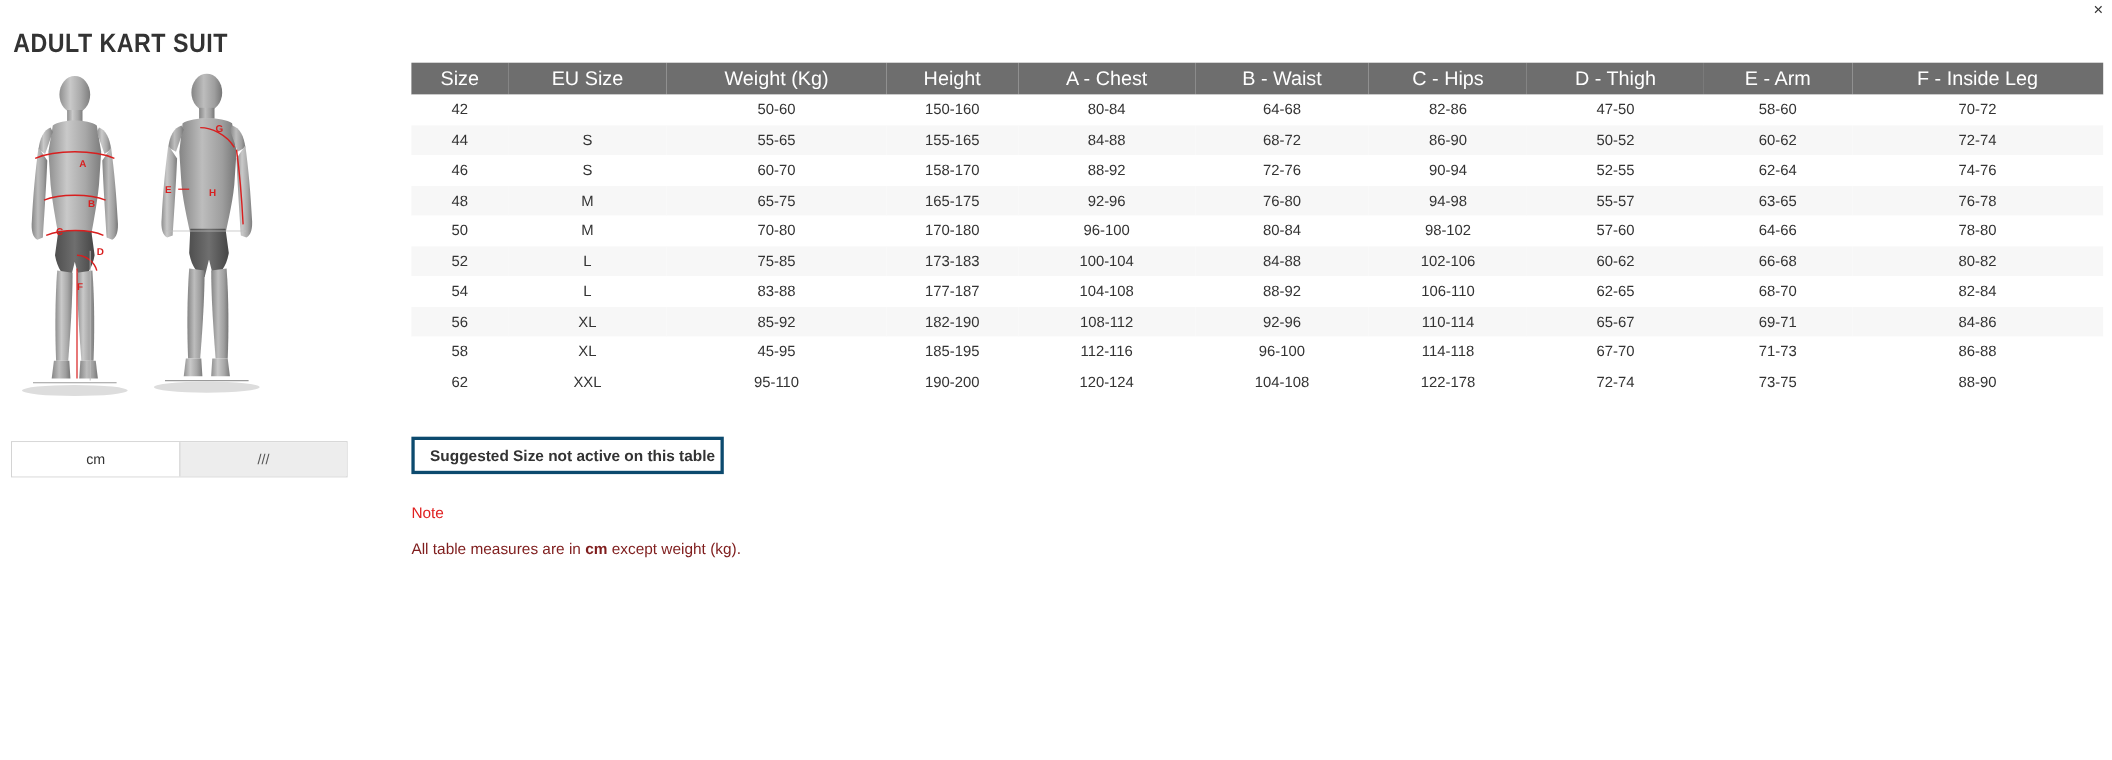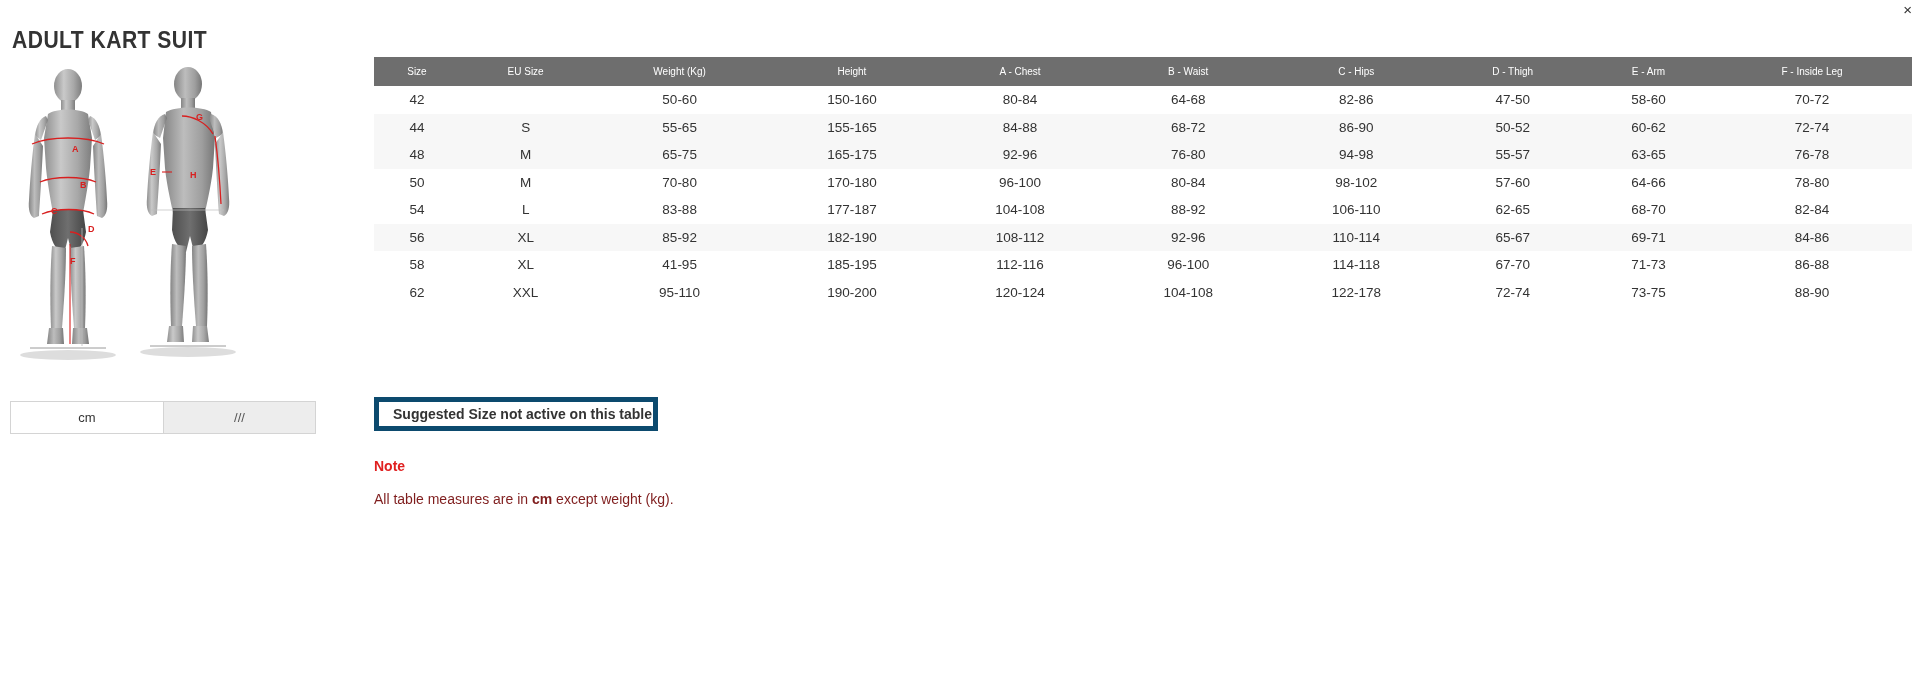--- a/index.html
+++ b/index.html
@@ -96,21 +96,21 @@
     border-collapse: collapse;
     width: 1538px;
     font-size: 13.5px;
     color: #333;
     font-family: "Liberation Sans", sans-serif;
   }
   table.size-table thead th {
     background: #6e6e6e;
     color: #ffffff;
     font-weight: normal;
-    font-size: 10px;
+    font-size: 18px;
     height: 29px;
     padding: 0 6px;
     text-align: center;
     white-space: nowrap;
   }
   table.size-table tbody td {
     height: 27.5px;
     padding: 0 6px;
     text-align: center;
     white-space: nowrap;
@@ -118,38 +118,38 @@
   }
   table.size-table tbody tr.alt td {
     background: #f7f7f7;
   }
   .suggest-box {
     position: absolute;
     left: 374px;
     top: 397px;
     width: 284px;
     height: 34px;
-    border: 5px solid #0c4a6e;
+    border: 3px solid #0c4a6e;
     background: #ffffff;
     display: flex;
     align-items: center;
     box-sizing: border-box;
   }
   .suggest-box span {
     padding-left: 14px;
     font-size: 14px;
     font-weight: bold;
     color: #333;
   }
   .note-title {
     position: absolute;
     left: 374px;
     top: 458px;
     font-size: 14px;
-    font-weight: bold;
+    font-weight: normal;
     color: #e02020;
   }
   .note-text {
     position: absolute;
     left: 374px;
     top: 491px;
     font-size: 14px;
     color: #7f1d1d;
   }
   .note-text b { font-weight: bold; }
@@ -294,20 +294,32 @@
           <td>S</td>
           <td>55-65</td>
           <td>155-165</td>
           <td>84-88</td>
           <td>68-72</td>
           <td>86-90</td>
           <td>50-52</td>
           <td>60-62</td>
           <td>72-74</td>
         </tr>
+        <tr>
+          <td>46</td>
+          <td>S</td>
+          <td>60-70</td>
+          <td>158-170</td>
+          <td>88-92</td>
+          <td>72-76</td>
+          <td>90-94</td>
+          <td>52-55</td>
+          <td>62-64</td>
+          <td>74-76</td>
+        </tr>
         <tr class="alt">
           <td>48</td>
           <td>M</td>
           <td>65-75</td>
           <td>165-175</td>
           <td>92-96</td>
           <td>76-80</td>
           <td>94-98</td>
           <td>55-57</td>
           <td>63-65</td>
@@ -318,20 +330,32 @@
           <td>M</td>
           <td>70-80</td>
           <td>170-180</td>
           <td>96-100</td>
           <td>80-84</td>
           <td>98-102</td>
           <td>57-60</td>
           <td>64-66</td>
           <td>78-80</td>
         </tr>
+        <tr class="alt">
+          <td>52</td>
+          <td>L</td>
+          <td>75-85</td>
+          <td>173-183</td>
+          <td>100-104</td>
+          <td>84-88</td>
+          <td>102-106</td>
+          <td>60-62</td>
+          <td>66-68</td>
+          <td>80-82</td>
+        </tr>
         <tr>
           <td>54</td>
           <td>L</td>
           <td>83-88</td>
           <td>177-187</td>
           <td>104-108</td>
           <td>88-92</td>
           <td>106-110</td>
           <td>62-65</td>
           <td>68-70</td>
@@ -345,21 +369,21 @@
           <td>108-112</td>
           <td>92-96</td>
           <td>110-114</td>
           <td>65-67</td>
           <td>69-71</td>
           <td>84-86</td>
         </tr>
         <tr>
           <td>58</td>
           <td>XL</td>
-          <td>41-95</td>
+          <td>45-95</td>
           <td>185-195</td>
           <td>112-116</td>
           <td>96-100</td>
           <td>114-118</td>
           <td>67-70</td>
           <td>71-73</td>
           <td>86-88</td>
         </tr>
         <tr>
           <td>62</td>

